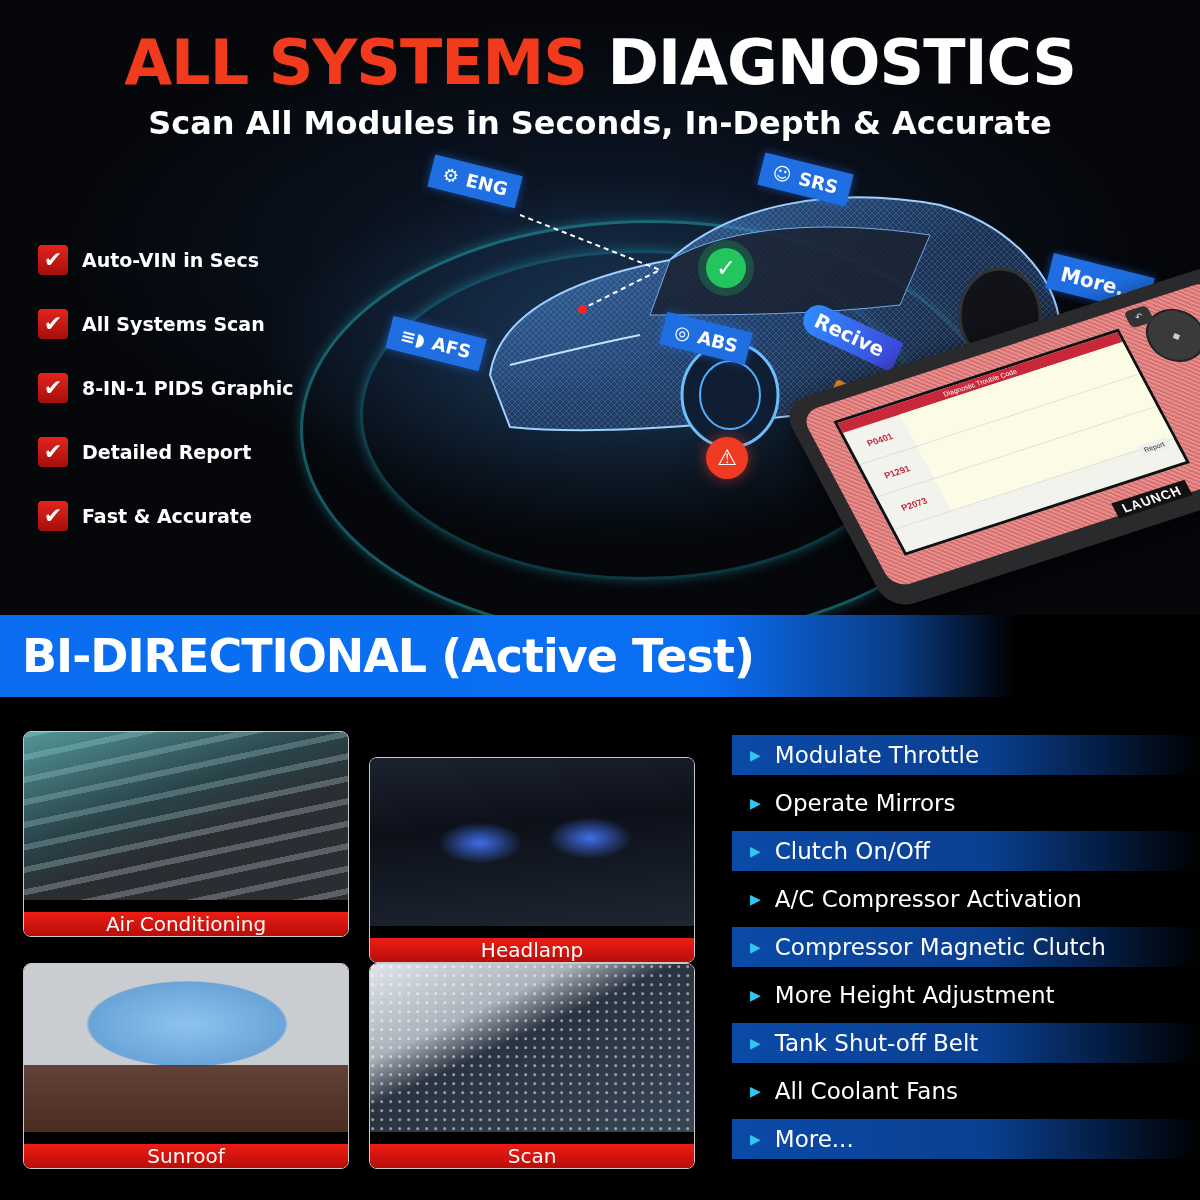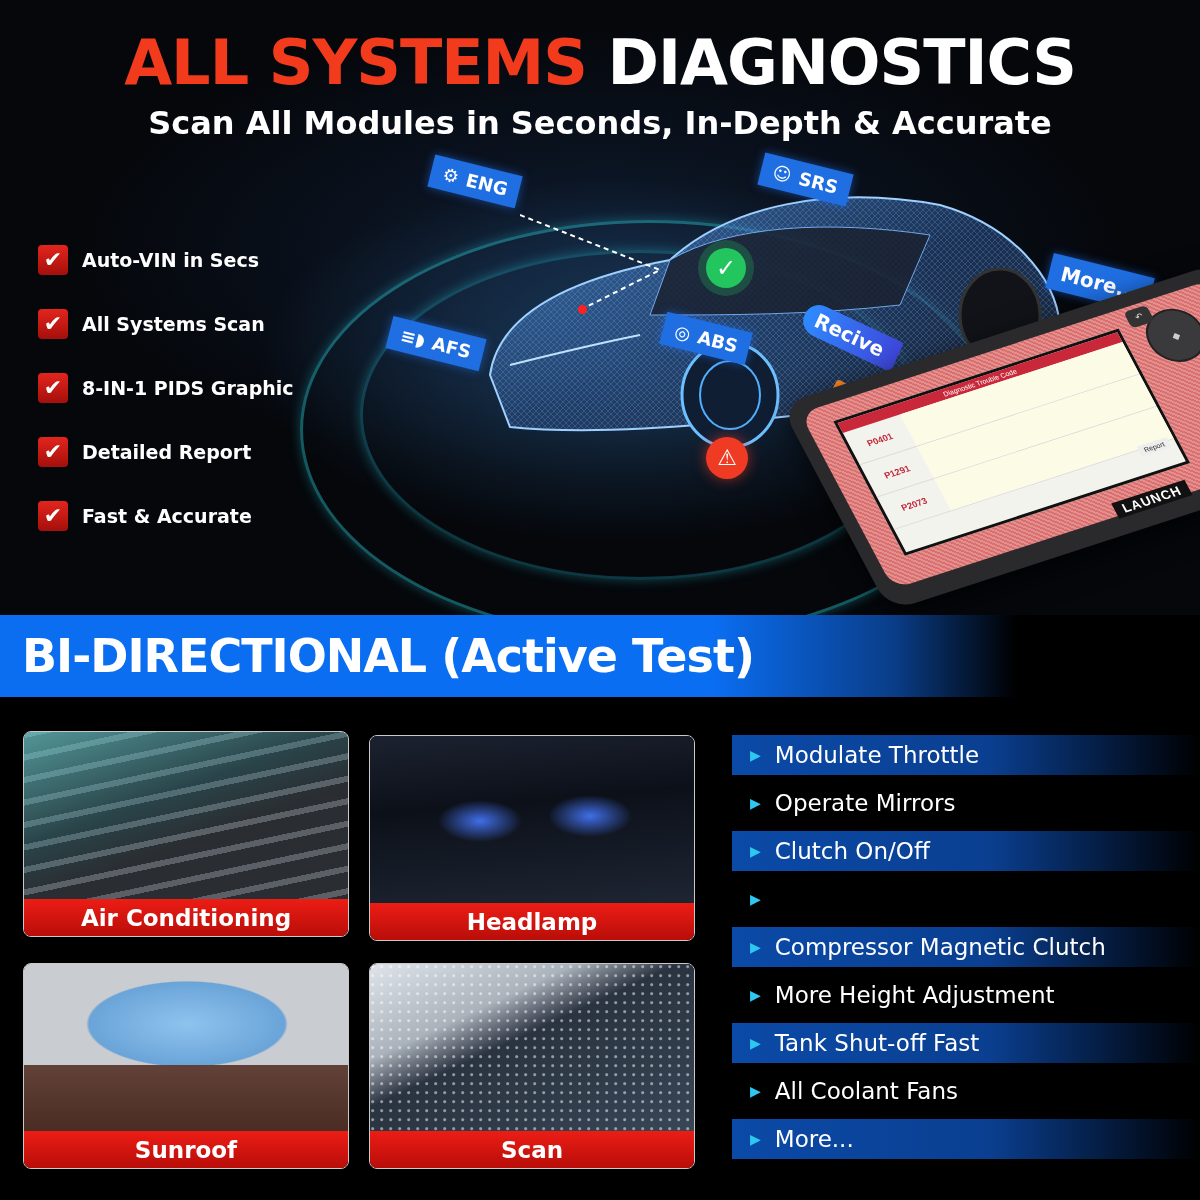--- a/index.html
+++ b/index.html
@@ -121,24 +121,24 @@
     font-weight: 800; font-size: 46px; color: #fff; letter-spacing: -1px; line-height: 58px;
   }
 
   
   .card {
     position: absolute; width: 326px; height: 206px; border-radius: 8px; overflow: hidden;
     border: 1px solid #c9c9c9;
   }
   .card-img { position: absolute; left: 0; top: 0; right: 0; height: 168px; }
   .card-label {
-    position: absolute; left: 0; right: 0; bottom: 0; height: 37px;
+    position: absolute; left: 0; right: 0; bottom: 0; height: 24px;
     background: linear-gradient(180deg, #ec1d15, #b90d09);
     display: flex; align-items: center; justify-content: center;
-    font-family: "DejaVu Sans", sans-serif; font-size: 23px; font-weight: 700; color: #fff;
+    font-family: "DejaVu Sans", sans-serif; font-size: 20px; font-weight: 400; color: #fff;
   }
   .img-ac {
     background:
       linear-gradient(160deg, rgba(110,220,220,0.6) 0%, rgba(40,160,170,0.2) 40%, rgba(0,0,0,0) 60%),
       repeating-linear-gradient(168deg, #5b6066 0 6px, #2a2d31 6px 22px),
       linear-gradient(180deg, #c8cdd2 0%, #9aa0a6 30%, #3e4349 100%);
   }
   .img-head {
     background:
       radial-gradient(ellipse 60px 30px at 110px 85px, rgba(70,120,255,0.9), rgba(0,0,0,0) 70%),
@@ -278,21 +278,21 @@
 </section>
 
 <div class="banner">
   <div class="banner-title">BI-DIRECTIONAL (Active Test)</div>
 </div>
 
 <div class="card" style="left:23px;top:731px;">
   <div class="card-img img-ac"></div>
   <div class="card-label">Air Conditioning</div>
 </div>
-<div class="card" style="left:369px;top:735px;">
+<div class="card" style="left:369px;top:757px;">
   <div class="card-img img-head"></div>
   <div class="card-label">Headlamp</div>
 </div>
 <div class="card" style="left:23px;top:963px;">
   <div class="card-img img-sunroof"></div>
   <div class="card-label">Sunroof</div>
 </div>
 <div class="card" style="left:369px;top:963px;">
   <div class="card-img img-wiper"></div>
   <div class="card-label">Scan</div>
@@ -306,32 +306,33 @@
   <div class="test-item">
     <span class="tri">▶</span>
     <span class="test-label">Operate Mirrors</span>
   </div>
   <div class="test-item hl">
     <span class="tri">▶</span>
     <span class="test-label">Clutch On/Off</span>
   </div>
   <div class="test-item">
     <span class="tri">▶</span>
+    <span class="test-label">A/C Compressor Activation</span>
   </div>
   <div class="test-item hl">
     <span class="tri">▶</span>
     <span class="test-label">Compressor Magnetic Clutch</span>
   </div>
   <div class="test-item">
     <span class="tri">▶</span>
     <span class="test-label">More Height Adjustment</span>
   </div>
   <div class="test-item hl">
     <span class="tri">▶</span>
-    <span class="test-label">Tank Shut-off Fast</span>
+    <span class="test-label">Tank Shut-off Belt</span>
   </div>
   <div class="test-item">
     <span class="tri">▶</span>
     <span class="test-label">All Coolant Fans</span>
   </div>
   <div class="test-item hl">
     <span class="tri">▶</span>
     <span class="test-label">More...</span>
   </div>
 </div>

